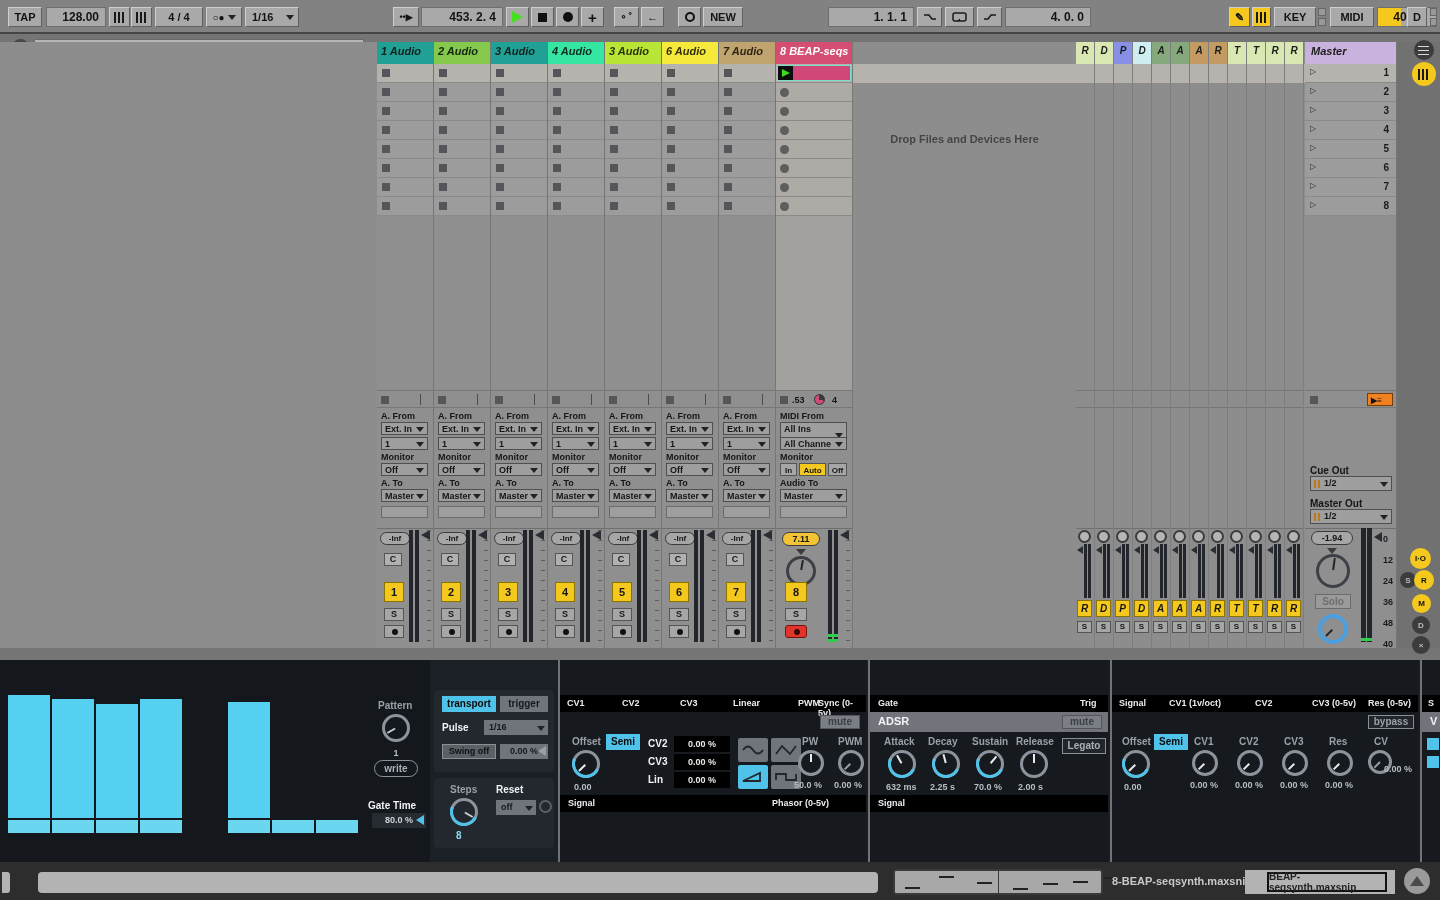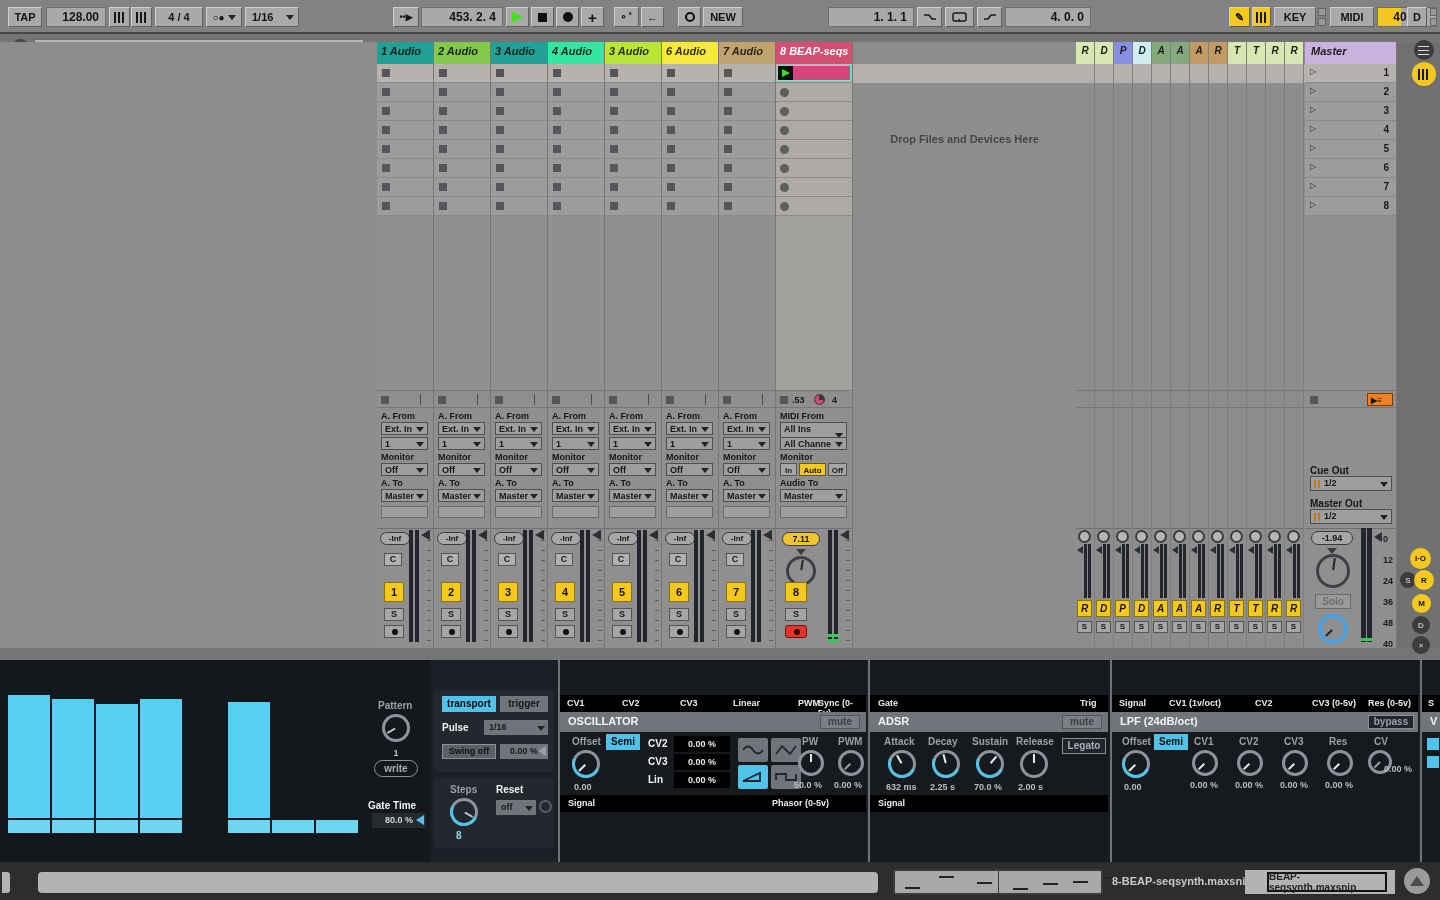--- a/index.html
+++ b/index.html
@@ -1165,21 +1165,20 @@
       </div>
     </div>
     <div style="position: absolute; left: 558px; top: 0px; width: 308px; height: 202px; background: rgb(22, 25, 30); border-left: 2px solid rgb(111, 114, 119);">
       <div style="position: absolute; left: 0px; top: 35px; width: 100%; height: 17px; background: rgb(0, 0, 0);"></div>
       <div class="dev-hdr" style="position: absolute; left: 7px; top: 38px;">CV1</div>
       <div class="dev-hdr" style="position: absolute; left: 62px; top: 38px;">CV2</div>
       <div class="dev-hdr" style="position: absolute; left: 120px; top: 38px;">CV3</div>
       <div class="dev-hdr" style="position: absolute; left: 173px; top: 38px;">Linear</div>
       <div class="dev-hdr" style="position: absolute; left: 238px; top: 38px;">PWM</div>
       <div class="dev-hdr" style="position: absolute; left: 258px; top: 38px;">Sync (0-5v)</div>
-      <div class="dev-title" style="position: absolute; left: 0px; top: 52px; width: 100%;">OSCILLATOR</div>
       <div class="dev-btn" style="position: absolute; left: 260px; top: 55px; width: 40px; height: 14px;">mute</div>
       <div class="dev-lbl" style="position: absolute; left: 12px; top: 76px;">Offset</div>
       <div class="cyan-btn" style="position: absolute; left: 46px; top: 74px; width: 34px; height: 16px; padding-top: 2px;">Semi</div>
       <div style="position: absolute; left: 12px; top: 90px; width: 28px; height: 28px; border-radius: 50%; border: 3px solid rgb(141, 147, 156);">
         <div style="position: absolute; left: -3px; top: -3px; width: 28px; height: 28px; border-radius: 50%; border-width: 3px; border-style: solid; border-color: transparent transparent rgb(79, 195, 234) rgb(79, 195, 234); border-image: initial; transform: rotate(-20deg);"></div>
         <div style="position: absolute; left: 0px; top: 0px; width: 100%; height: 100%; transform: rotate(-135deg);">
           <div style="position: absolute; left: 50%; top: 1px; width: 2px; height: 42%; margin-left: -1px; background: rgb(232, 234, 238);"></div>
         </div>
       </div>
       <div class="dev-val" style="position: absolute; left: 14px; top: 122px;">0.00</div>
@@ -1270,21 +1269,20 @@
         <div class="dev-hdr" style="position: absolute; left: 8px; top: 3px;">Signal</div>
       </div>
     </div>
     <div style="position: absolute; left: 1110px; top: 0px; width: 308px; height: 202px; background: rgb(22, 25, 30); border-left: 2px solid rgb(111, 114, 119);">
       <div style="position: absolute; left: 0px; top: 35px; width: 100%; height: 17px; background: rgb(0, 0, 0);"></div>
       <div class="dev-hdr" style="position: absolute; left: 7px; top: 38px;">Signal</div>
       <div class="dev-hdr" style="position: absolute; left: 57px; top: 38px;">CV1 (1v/oct)</div>
       <div class="dev-hdr" style="position: absolute; left: 143px; top: 38px;">CV2</div>
       <div class="dev-hdr" style="position: absolute; left: 200px; top: 38px;">CV3 (0-5v)</div>
       <div class="dev-hdr" style="position: absolute; left: 256px; top: 38px;">Res (0-5v)</div>
-      <div class="dev-title" style="position: absolute; left: 0px; top: 52px; width: 100%;">LPF (24dB/oct)</div>
       <div class="dev-btn" style="position: absolute; left: 256px; top: 55px; width: 46px; height: 14px; background: rgb(34, 38, 44); border: 1px solid rgb(138, 143, 150); color: rgb(154, 160, 168);">bypass</div>
       <div class="dev-lbl" style="position: absolute; left: 10px; top: 76px;">Offset</div>
       <div class="cyan-btn" style="position: absolute; left: 42px; top: 74px; width: 34px; height: 16px; padding-top: 2px;">Semi</div>
       <div style="position: absolute; left: 10px; top: 90px; width: 28px; height: 28px; border-radius: 50%; border: 3px solid rgb(141, 147, 156);">
         <div style="position: absolute; left: -3px; top: -3px; width: 28px; height: 28px; border-radius: 50%; border-width: 3px; border-style: solid; border-color: transparent transparent rgb(79, 195, 234) rgb(79, 195, 234); border-image: initial; transform: rotate(-20deg);"></div>
         <div style="position: absolute; left: 0px; top: 0px; width: 100%; height: 100%; transform: rotate(-135deg);">
           <div style="position: absolute; left: 50%; top: 1px; width: 2px; height: 42%; margin-left: -1px; background: rgb(232, 234, 238);"></div>
         </div>
       </div>
       <div class="dev-val" style="position: absolute; left: 12px; top: 122px;">0.00</div>

